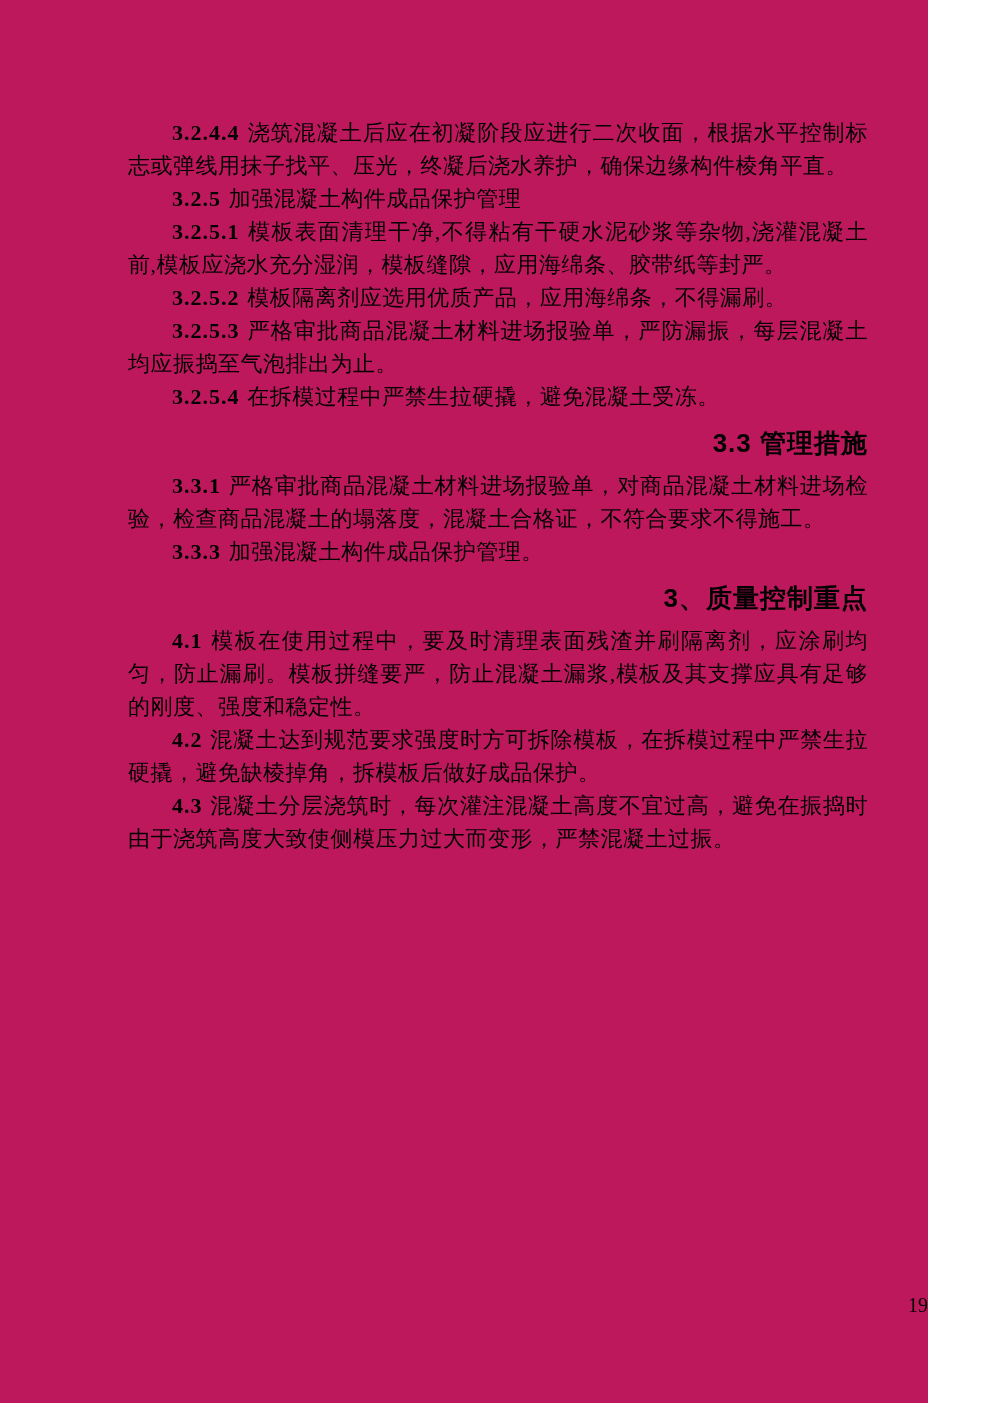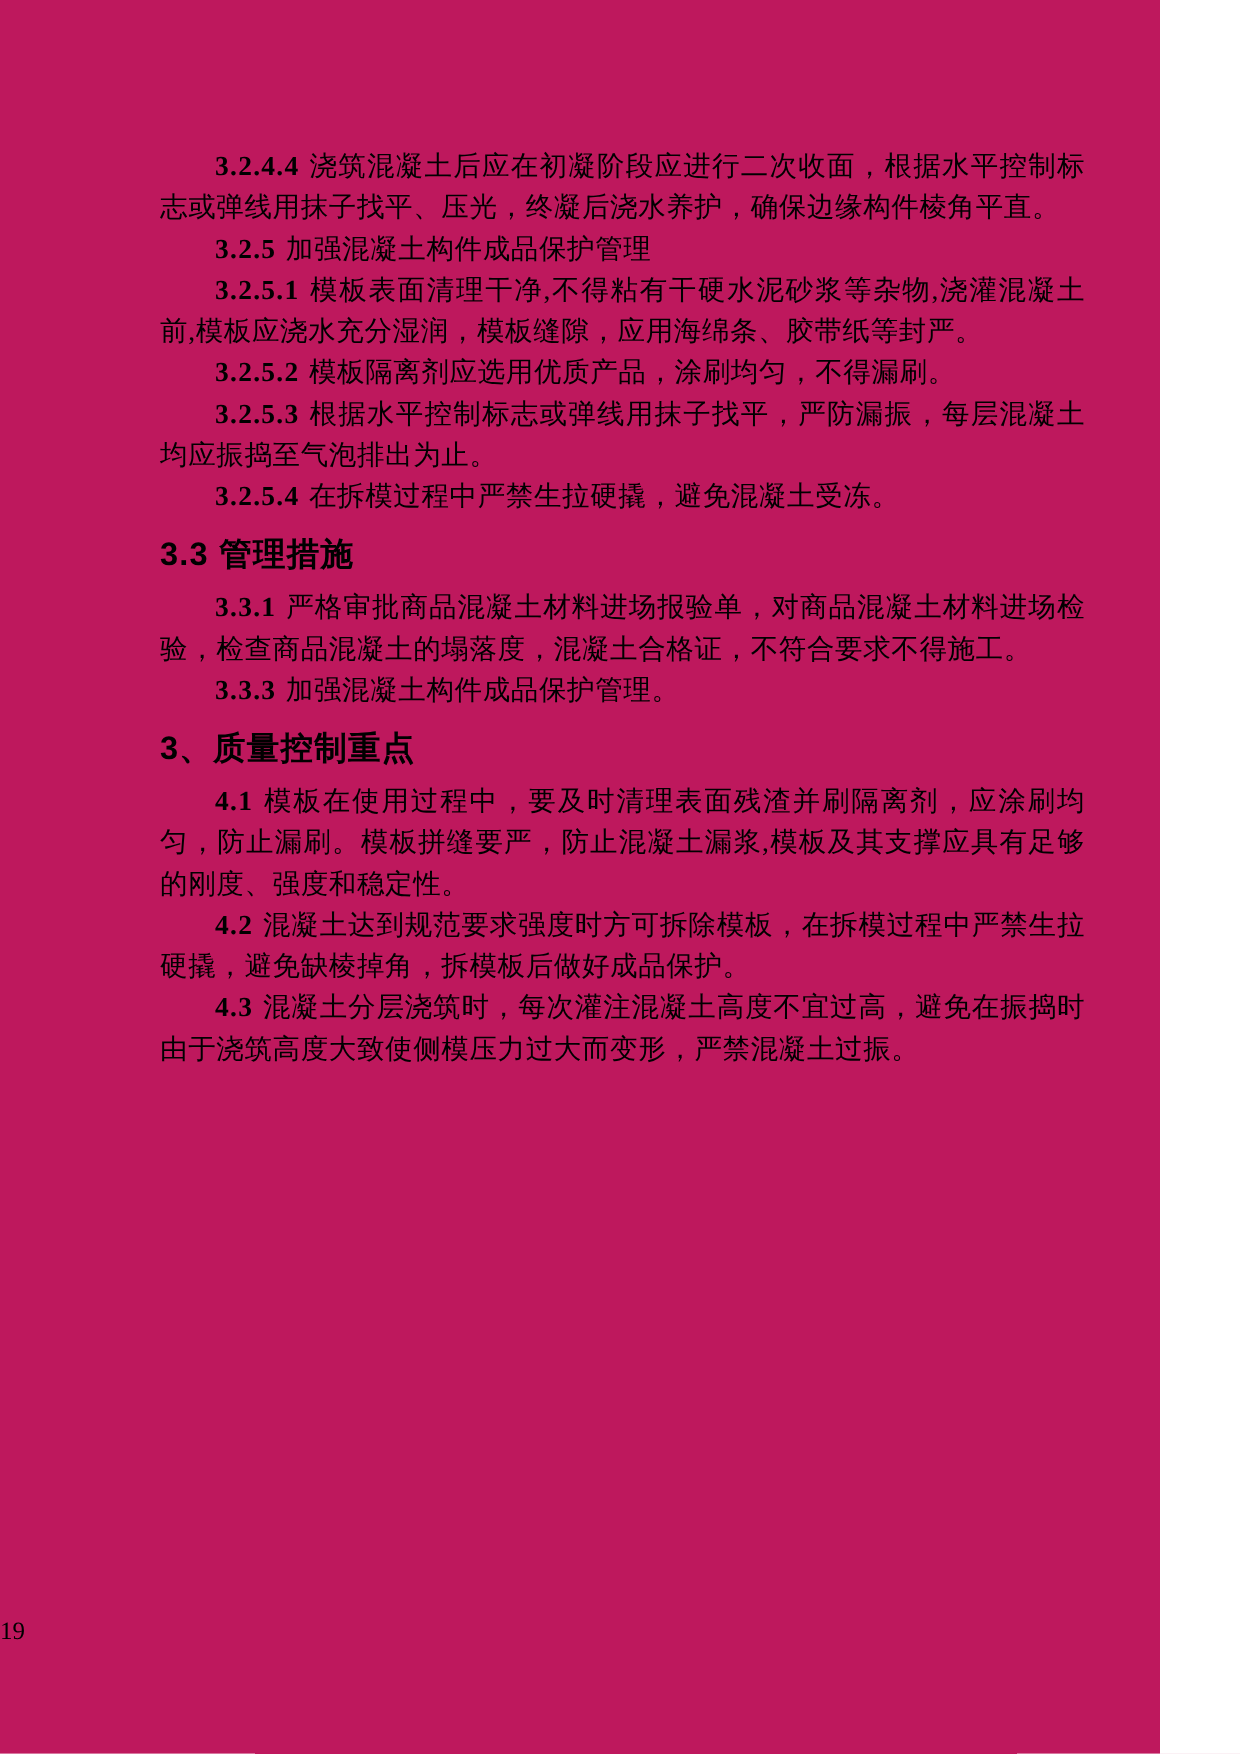--- a/index.html
+++ b/index.html
@@ -33,46 +33,46 @@
   .para .num {
     font-weight: bold;
     margin-right: 0.35em;
     letter-spacing: 1px;
   }
   .heading {
     margin: 10px 0 6px 0;
     font-size: 26px;
     line-height: 40px;
     font-weight: bold;
-    text-align: left;
+    text-align: right;
     text-indent: 0;
     font-family: "Liberation Sans", "DejaVu Sans", sans-serif;
     letter-spacing: 1px;
   }
   .page-number {
     position: absolute;
     top: 1292px;
     left: 0;
     right: 0;
-    text-align: left;
+    text-align: right;
     font-size: 20px;
     line-height: 26px;
     font-family: "Liberation Serif", "DejaVu Serif", serif;
   }
 </style>
 </head>
 <body>
 
 <div class="page">
   <div class="content">
       <p class="para"><span class="num">3.2.4.4</span><span>浇筑混凝土后应在初凝阶段应进行二次收面，根据水平控制标志或弹线用抹子找平、压光，终凝后浇水养护，确保边缘构件棱角平直。</span></p>
       <p class="para"><span class="num">3.2.5</span><span>加强混凝土构件成品保护管理</span></p>
       <p class="para"><span class="num">3.2.5.1</span><span>模板表面清理干净,不得粘有干硬水泥砂浆等杂物,浇灌混凝土前,模板应浇水充分湿润，模板缝隙，应用海绵条、胶带纸等封严。</span></p>
-      <p class="para"><span class="num">3.2.5.2</span><span>模板隔离剂应选用优质产品，涂刷均匀，不得漏刷。</span></p>
-      <p class="para"><span class="num">3.2.5.3</span><span>根据水平控制标志或弹线用抹子找平，严防漏振，每层混凝土均应振捣至气泡排出为止。</span></p>
+      <p class="para"><span class="num">3.2.5.2</span><span>模板隔离剂应选用优质产品，应用海绵条，不得漏刷。</span></p>
+      <p class="para"><span class="num">3.2.5.3</span><span>严格审批商品混凝土材料进场报验单，严防漏振，每层混凝土均应振捣至气泡排出为止。</span></p>
       <p class="para"><span class="num">3.2.5.4</span><span>在拆模过程中严禁生拉硬撬，避免混凝土受冻。</span></p>
       <h2 class="heading">3.3 管理措施</h2>
       <p class="para"><span class="num">3.3.1</span><span>严格审批商品混凝土材料进场报验单，对商品混凝土材料进场检验，检查商品混凝土的塌落度，混凝土合格证，不符合要求不得施工。</span></p>
       <p class="para"><span class="num">3.3.3</span><span>加强混凝土构件成品保护管理。</span></p>
       <h2 class="heading">3、质量控制重点</h2>
       <p class="para"><span class="num">4.1</span><span>模板在使用过程中，要及时清理表面残渣并刷隔离剂，应涂刷均匀，防止漏刷。模板拼缝要严，防止混凝土漏浆,模板及其支撑应具有足够的刚度、强度和稳定性。</span></p>
       <p class="para"><span class="num">4.2</span><span>混凝土达到规范要求强度时方可拆除模板，在拆模过程中严禁生拉硬撬，避免缺棱掉角，拆模板后做好成品保护。</span></p>
       <p class="para"><span class="num">4.3</span><span>混凝土分层浇筑时，每次灌注混凝土高度不宜过高，避免在振捣时由于浇筑高度大致使侧模压力过大而变形，严禁混凝土过振。</span></p>
     </div>
   <div class="page-number">19</div>

